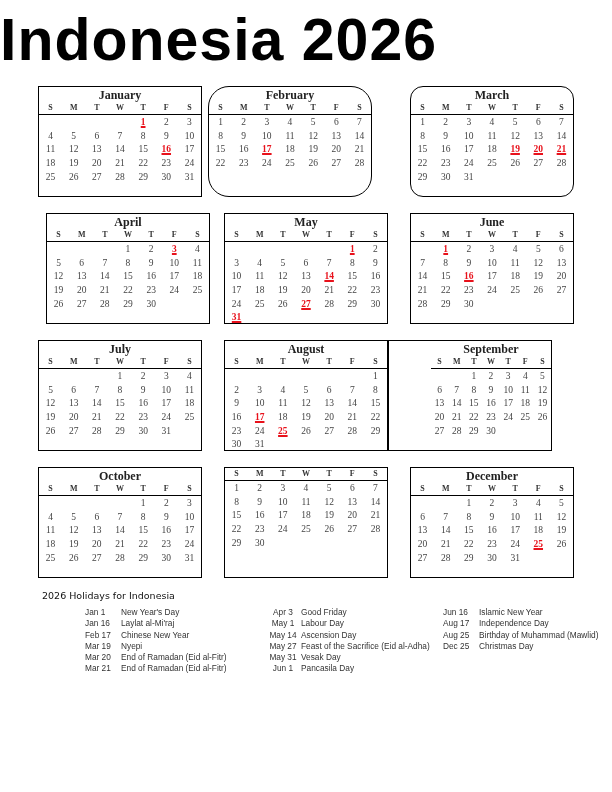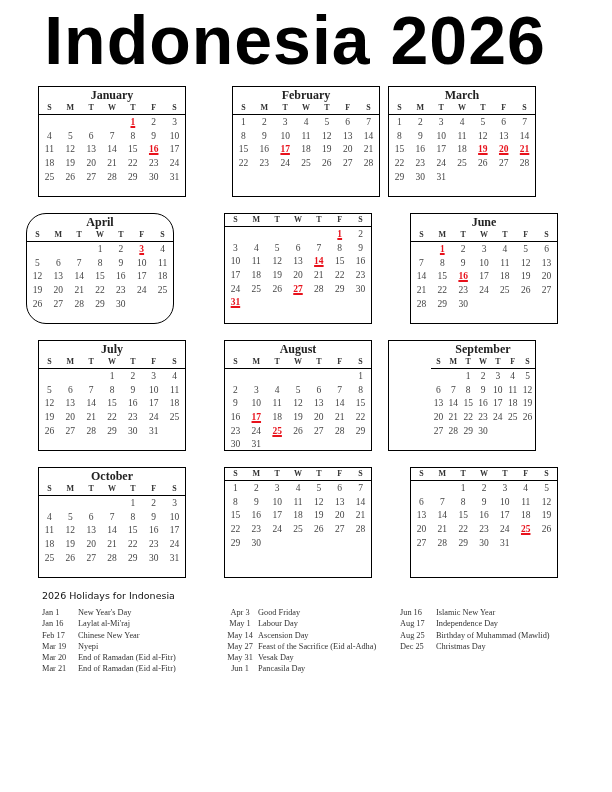--- a/index.html
+++ b/index.html
@@ -1,23 +1,23 @@
 <!DOCTYPE html>
 <html><head>
 <meta charset="utf-8">
 <style>
   html, body { margin: 0; padding: 0; background: #ffffff; }
   body { width: 612px; height: 792px; position: relative; overflow: hidden; font-family: "DejaVu Serif", serif; color: #333; }
   .title {
-    position: absolute; left: 0; top: 8px; width: 590px; text-align: center;
-    font-family: "Liberation Sans", sans-serif; font-weight: bold; font-size: 68px;
+    position: absolute; left: 0; top: 8px; width: 590px; 
+    font-family: "Liberation Sans", sans-serif; font-weight: bold; font-size: 59px;
     color: #000; letter-spacing: 1px; line-height: 64px;
   }
   .month {
-    position: absolute; width: 148px; height: 111px;
+    position: absolute; width: 164px; height: 111px;
     border: 1.5px solid #000; box-sizing: border-box; background: #fff;
   }
   .month-name {
     text-align: center; font-family: "Liberation Serif", serif; font-weight: bold;
     font-size: 12px; color: #222; height: 14px; line-height: 14px; margin-top: 1px;
   }
   .dow-row, .week-row { display: flex; width: 100%; }
   .dow-row { height: 12px; border-bottom: 1.5px solid #000; }
   .dow, .day {
     flex: 1 1 0; text-align: center; font-family: "Liberation Serif", serif;
@@ -25,21 +25,21 @@
   .dow { font-size: 8px; line-height: 12px; color: #333; font-weight: bold; }
   .weeks { padding-top: 1px; }
   .week-row { height: 13.7px; }
   .day { font-size: 9.5px; line-height: 13.7px; color: #444; }
   .day.holiday { color: #e8111b; font-weight: bold; text-decoration: underline; text-decoration-thickness: 1.5px; }
   .holidays-title {
     position: absolute; left: 42px; top: 590px; font-family: "DejaVu Sans", sans-serif;
     font-weight: normal; font-size: 9.5px; color: #111;
   }
   .hol-col { position: absolute; top: 607px; }
-  .hol-item { display: flex; height: 11.3px; font-family: Liberation Serif, serif; font-size: 8.3px; color: #333; line-height: 11.3px; white-space: nowrap; }
+  .hol-item { display: flex; height: 11.3px; font-family: Liberation Sans, sans-serif; font-size: 8.3px; color: #333; line-height: 11.3px; white-space: nowrap; margin-left: 43px; }
   .hol-date { width: 36px; }
   .hol-name { }
 </style>
 </head>
 <body>
 
 <div class="title">Indonesia 2026</div>
 
 <div id="months">
     <div class="month" style="left: 38px; top: 86px;">
@@ -103,21 +103,21 @@
           <span class="day"></span>
           <span class="day"></span>
           <span class="day"></span>
           <span class="day"></span>
           <span class="day"></span>
           <span class="day"></span>
           <span class="day"></span>
         </div>
       </div>
     </div>
-    <div class="month" style="left: 232px; top: 86px;">
+    <div class="month" style="left: 208px; top: 86px; border-radius: 21px;">
       <div class="month-name">February</div>
       <div class="dow-row">
         <span class="dow">S</span>
         <span class="dow">M</span>
         <span class="dow">T</span>
         <span class="dow">W</span>
         <span class="dow">T</span>
         <span class="dow">F</span>
         <span class="dow">S</span>
       </div>
@@ -171,21 +171,21 @@
           <span class="day"></span>
           <span class="day"></span>
           <span class="day"></span>
           <span class="day"></span>
           <span class="day"></span>
           <span class="day"></span>
           <span class="day"></span>
         </div>
       </div>
     </div>
-    <div class="month" style="left: 388px; top: 86px;">
+    <div class="month" style="left: 410px; top: 86px; border-radius: 13px;">
       <div class="month-name">March</div>
       <div class="dow-row">
         <span class="dow">S</span>
         <span class="dow">M</span>
         <span class="dow">T</span>
         <span class="dow">W</span>
         <span class="dow">T</span>
         <span class="dow">F</span>
         <span class="dow">S</span>
       </div>
@@ -239,21 +239,21 @@
           <span class="day"></span>
           <span class="day"></span>
           <span class="day"></span>
           <span class="day"></span>
           <span class="day"></span>
           <span class="day"></span>
           <span class="day"></span>
         </div>
       </div>
     </div>
-    <div class="month" style="left: 26px; top: 213px; border-radius: 20px;">
+    <div class="month" style="left: 46px; top: 213px;">
       <div class="month-name">April</div>
       <div class="dow-row">
         <span class="dow">S</span>
         <span class="dow">M</span>
         <span class="dow">T</span>
         <span class="dow">W</span>
         <span class="dow">T</span>
         <span class="dow">F</span>
         <span class="dow">S</span>
       </div>
@@ -308,20 +308,21 @@
           <span class="day"></span>
           <span class="day"></span>
           <span class="day"></span>
           <span class="day"></span>
           <span class="day"></span>
           <span class="day"></span>
         </div>
       </div>
     </div>
     <div class="month" style="left: 224px; top: 213px;">
+      <div class="month-name">May</div>
       <div class="dow-row">
         <span class="dow">S</span>
         <span class="dow">M</span>
         <span class="dow">T</span>
         <span class="dow">W</span>
         <span class="dow">T</span>
         <span class="dow">F</span>
         <span class="dow">S</span>
       </div>
       <div class="weeks">
@@ -782,20 +783,21 @@
           <span class="day"></span>
           <span class="day"></span>
           <span class="day"></span>
           <span class="day"></span>
           <span class="day"></span>
           <span class="day"></span>
         </div>
       </div>
     </div>
     <div class="month" style="left: 410px; top: 467px;">
+      <div class="month-name">December</div>
       <div class="dow-row">
         <span class="dow">S</span>
         <span class="dow">M</span>
         <span class="dow">T</span>
         <span class="dow">W</span>
         <span class="dow">T</span>
         <span class="dow">F</span>
         <span class="dow">S</span>
       </div>
       <div class="weeks">

